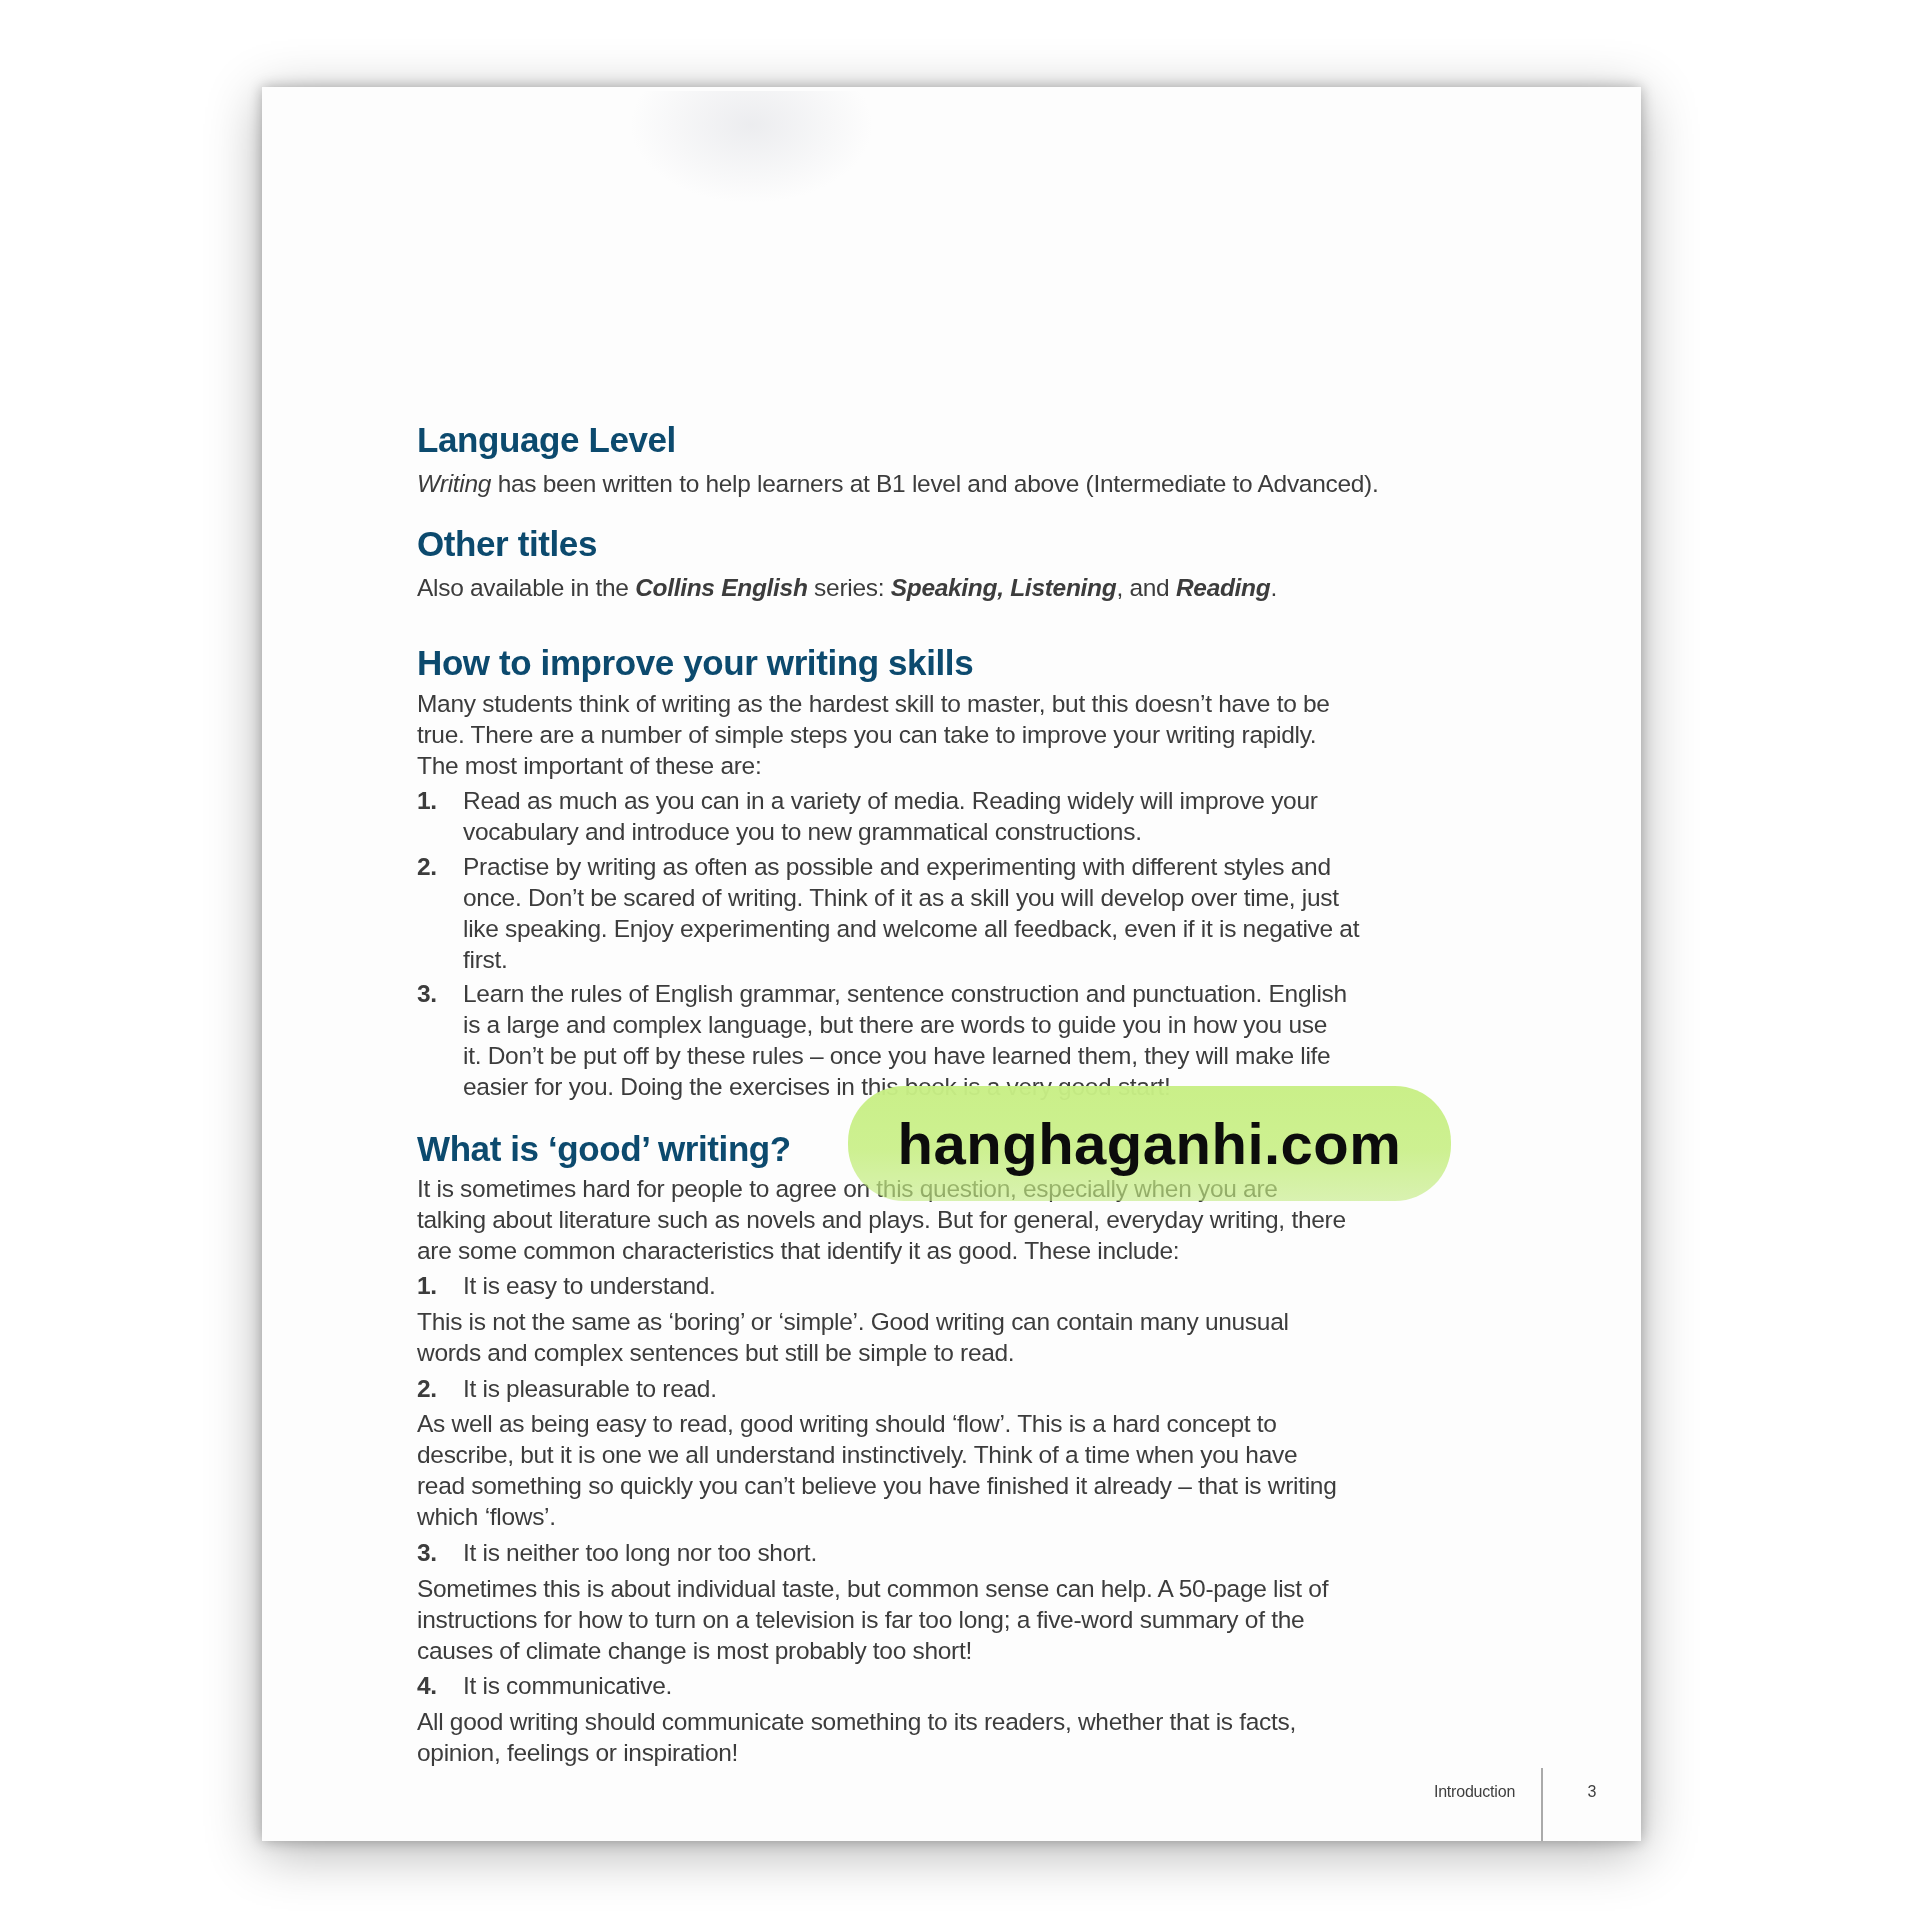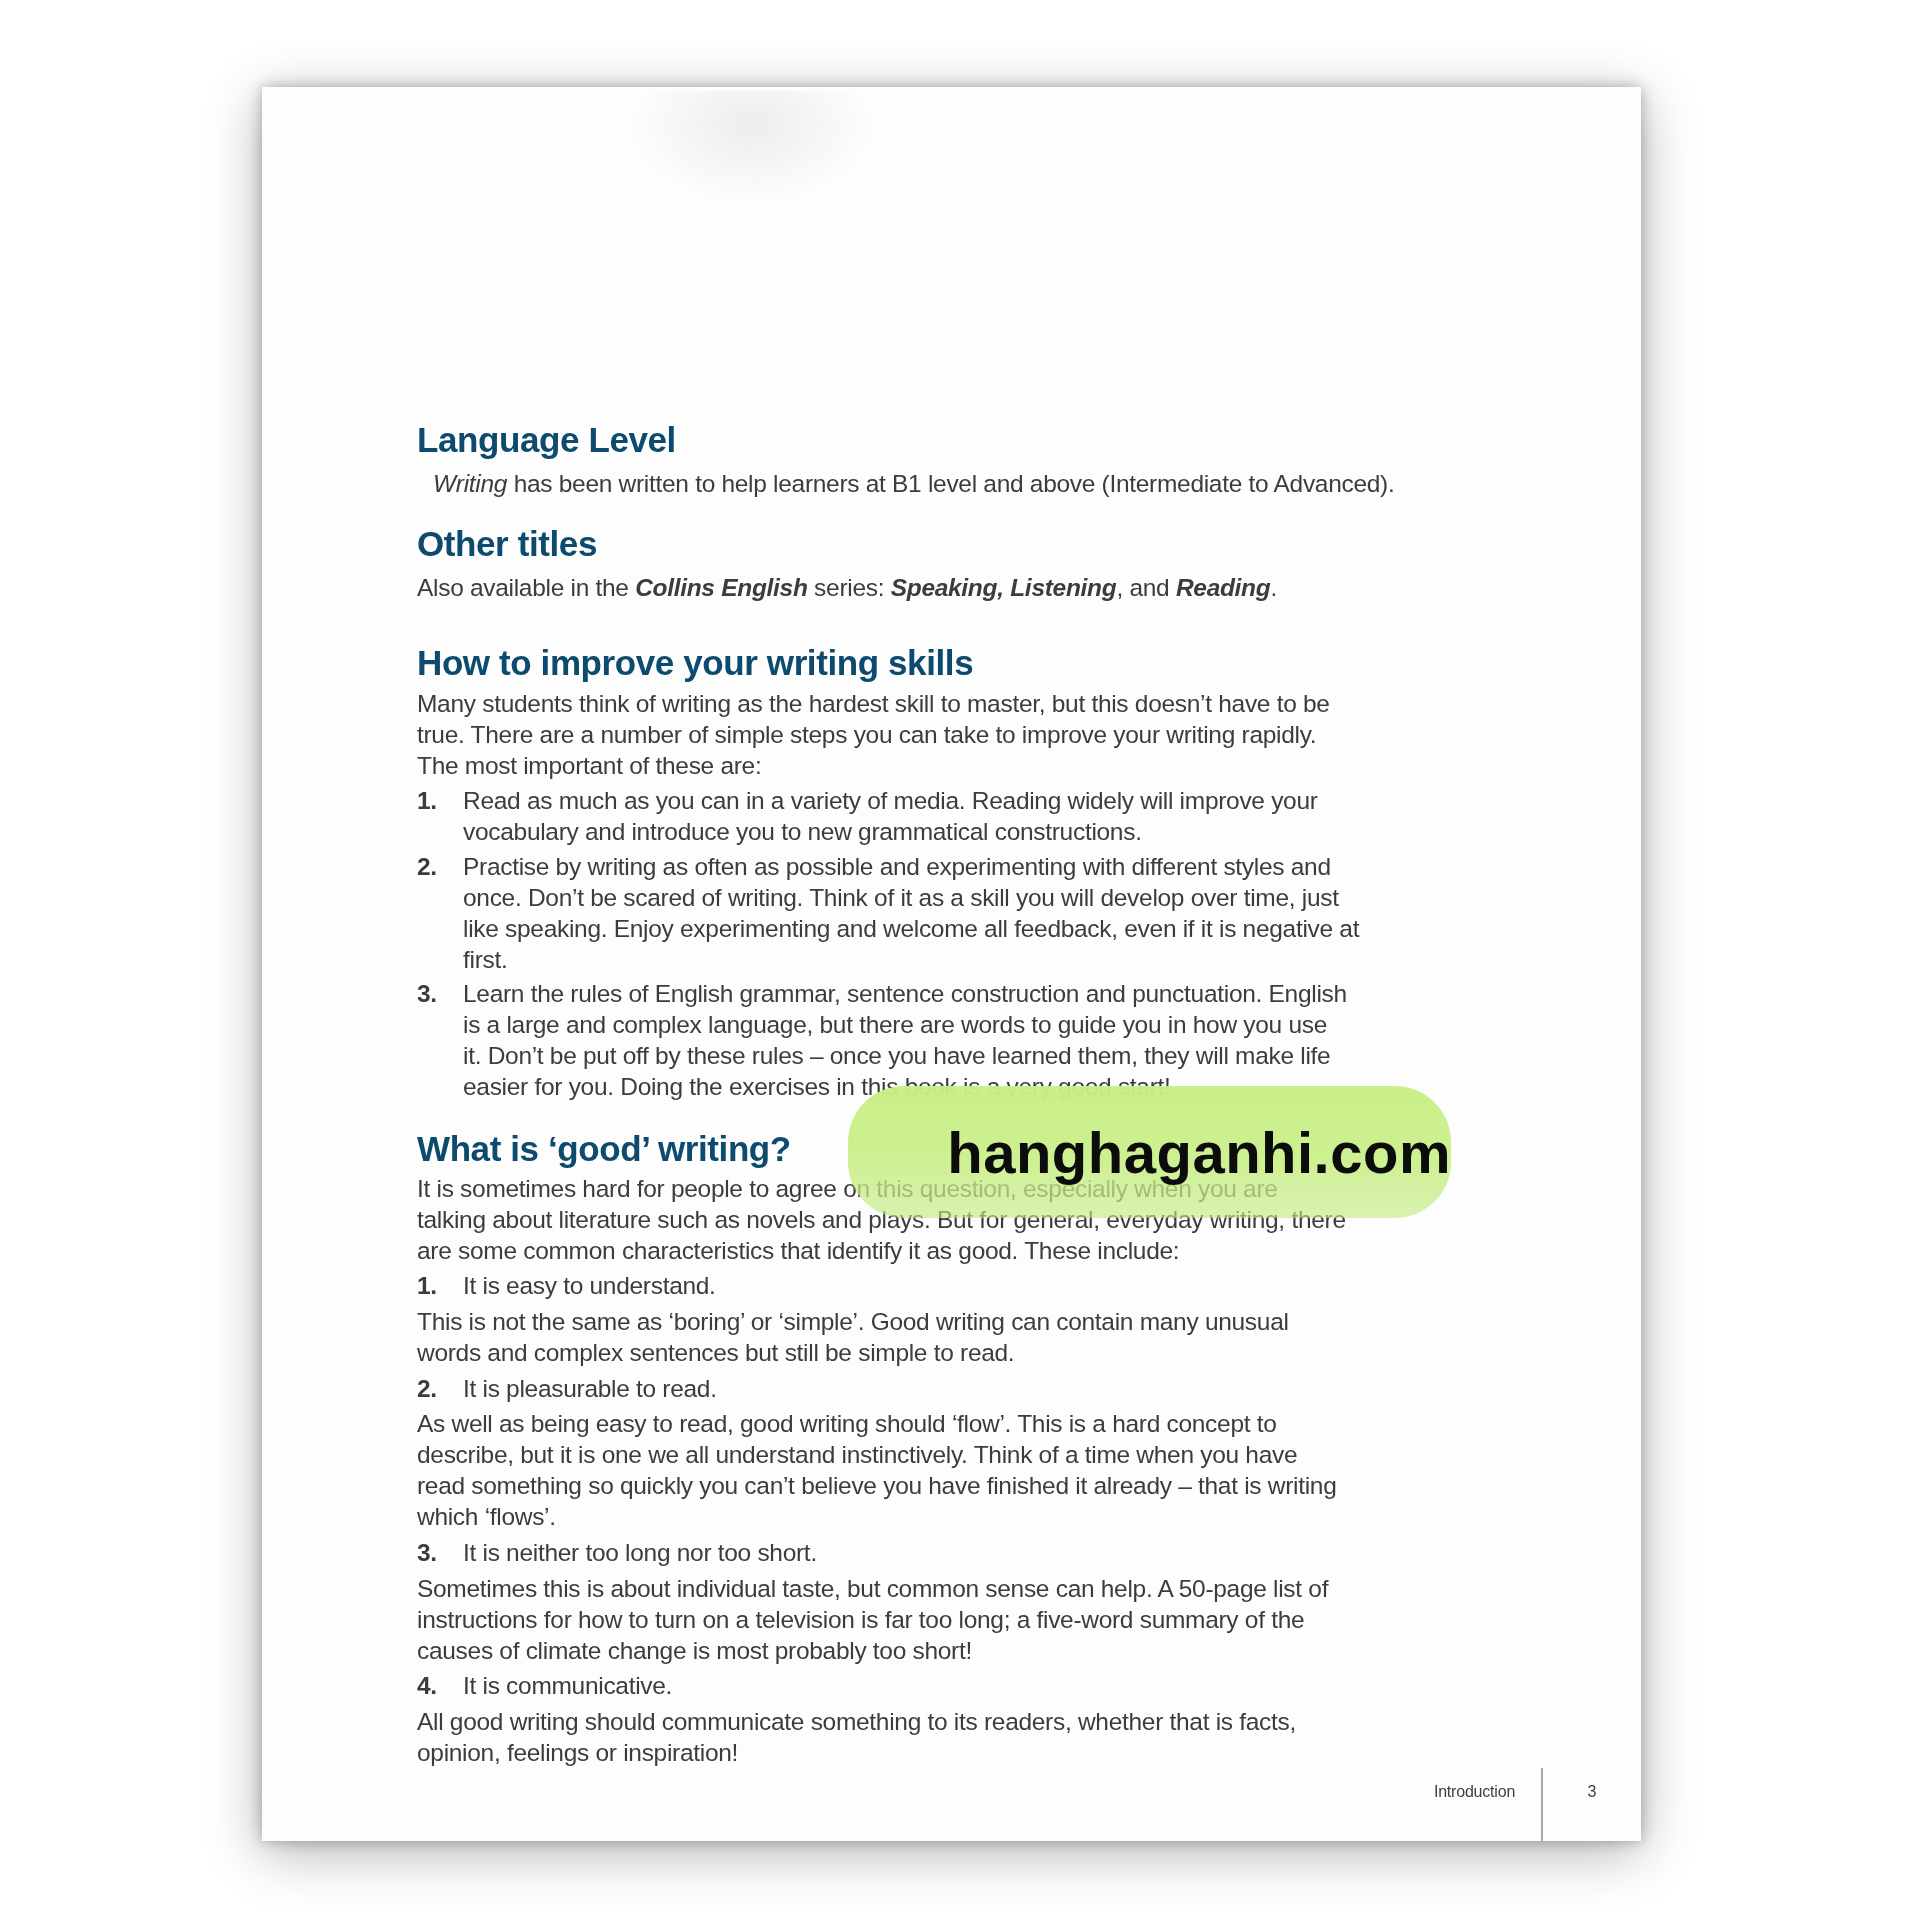--- a/index.html
+++ b/index.html
@@ -30,26 +30,26 @@
   .mt27{margin-top:25.4px;}
   .line{white-space:nowrap;}
   .p-gap{margin-top:7.5px;}
   .para{margin-top:5.6px;}
   .para5{margin-top:4.7px;}
   .para4{margin-top:3.8px;}
   .litem{display:flex;margin-top:3.8px;}
   .litem5{display:flex;margin-top:4.7px;}
   .num{width:46px;flex:none;font-weight:700;}
   .ltext{flex:1;min-width:0;}
-  .it{font-style:italic;margin-left:16px;}
+  .it{font-style:italic;}
   .bi{font-style:italic;font-weight:700;}
   .watermark{
-    position:absolute;left:586px;top:999px;width:603px;height:132px;border-radius:56px;
+    position:absolute;left:586px;top:999px;width:603px;height:115px;border-radius:56px;
     background:linear-gradient(180deg, rgba(200,239,133,0.97) 0%, rgba(200,239,133,0.90) 55%, rgba(193,234,126,0.60) 100%);
-    display:flex;align-items:center;justify-content:flex-end;
+    display:flex;align-items:center;justify-content:center;
     font-size:58px;font-weight:700;color:#0c0c0c;letter-spacing:0.5px;
   }
   .footer{
     position:absolute;right:0;bottom:0;height:73px;display:flex;align-items:flex-start;
     color:#3f3f3f;font-size:16px;
   }
   .flabel{padding-top:15px;margin-right:26px;letter-spacing:-0.2px;}
   .fdiv{width:1.9px;height:73px;background:#aaaaaa;}
   .fnum{width:98px;text-align:center;padding-top:15px;}
 </style>

